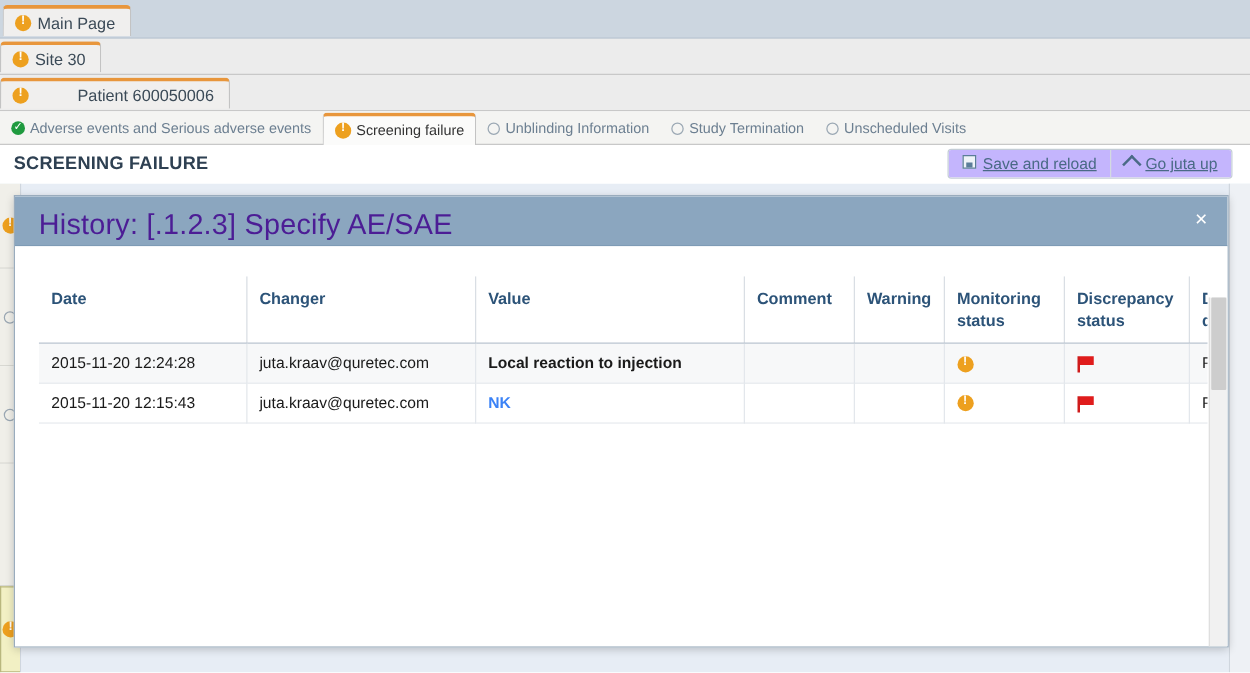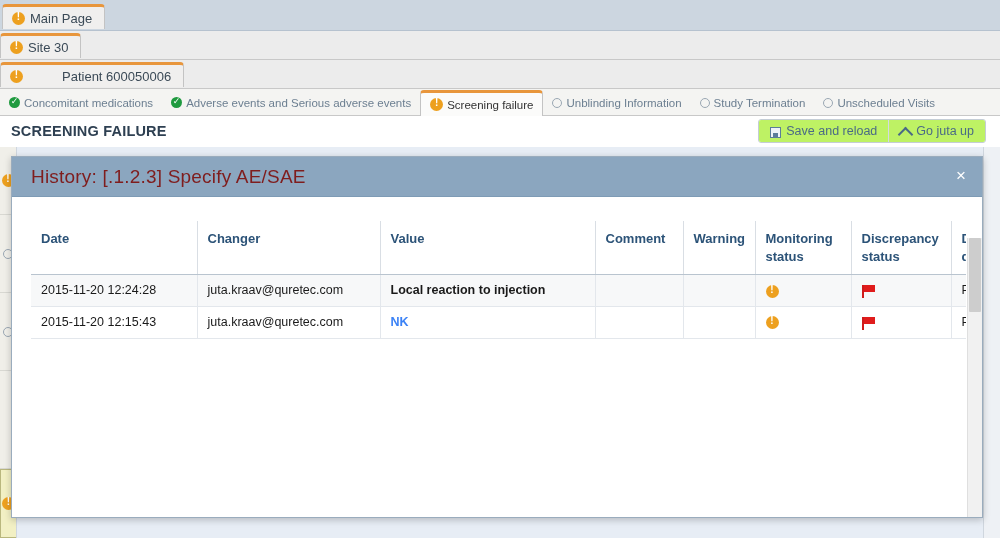--- a/index.html
+++ b/index.html
@@ -129,27 +129,28 @@
     position: absolute;
     right: 14px; top: 3px;
     display: flex;
     border: 1px solid #c4cdd6;
     border-radius: 3px;
     overflow: hidden;
     background: #fdfdfd;
   }
   .action-btn {
     display: flex;
-    align-items: flex-end;
+    align-items: flex-start;
     gap: 5px;
     padding: 4px 11px;
     font-size: 12.5px;
     color: #4a6a86;
-    background: #bef264;
+    background: #c4b5fd;
     white-space: nowrap;
+    text-decoration: underline;
   }
   .action-btn + .action-btn { border-left: 1px solid #d3dae1; }
 
   .content-strip {
     position: absolute;
     left: 0; top: 147px;
     width: 1000px; height: 391px;
     background: #e7edf5;
   }
 
@@ -247,22 +248,22 @@
   .modal-header {
     position: relative;
     height: 40px;
     background: #8ba6bf;
     border-bottom: 1px solid #7e9bb5;
     box-sizing: border-box;
   }
   .modal-title {
     position: absolute;
     left: 19px; top: 9px;
-    font-size: 19px;
-    color: #7f1d1d;
+    font-size: 23px;
+    color: #4c1d95;
     letter-spacing: 0.2px;
     white-space: nowrap;
   }
   .modal-close {
     position: absolute;
     right: 16px; top: 10px;
     font-size: 17px;
     color: #ffffff;
     line-height: 1;
     cursor: pointer;
@@ -454,24 +455,20 @@
     <div class="crumb-tab crumb-2">
       <span class="icn-warn"></span>
       <span>Site 30</span>
     </div>
     <div class="crumb-tab crumb-3">
       <span class="icn-warn"></span>
       <span>Patient 600050006</span>
     </div>
 
     <div class="subtabs">
-      <div class="subtab done">
-        <span class="icn-check"></span>
-        <span>Concomitant medications</span>
-      </div>
       <div class="subtab done">
         <span class="icn-check"></span>
         <span>Adverse events and Serious adverse events</span>
       </div>
       <div class="subtab active">
         <span class="icn-warn"></span>
         <span>Screening failure</span>
       </div>
       <div class="subtab">
         <span class="icn-circle"></span>

